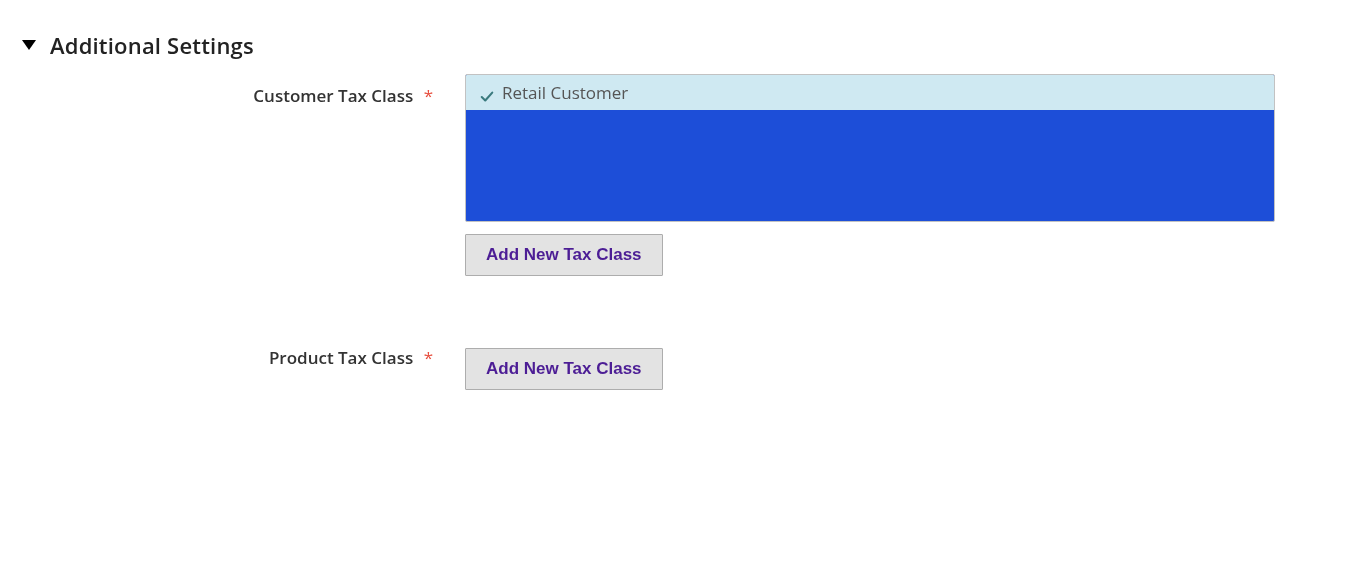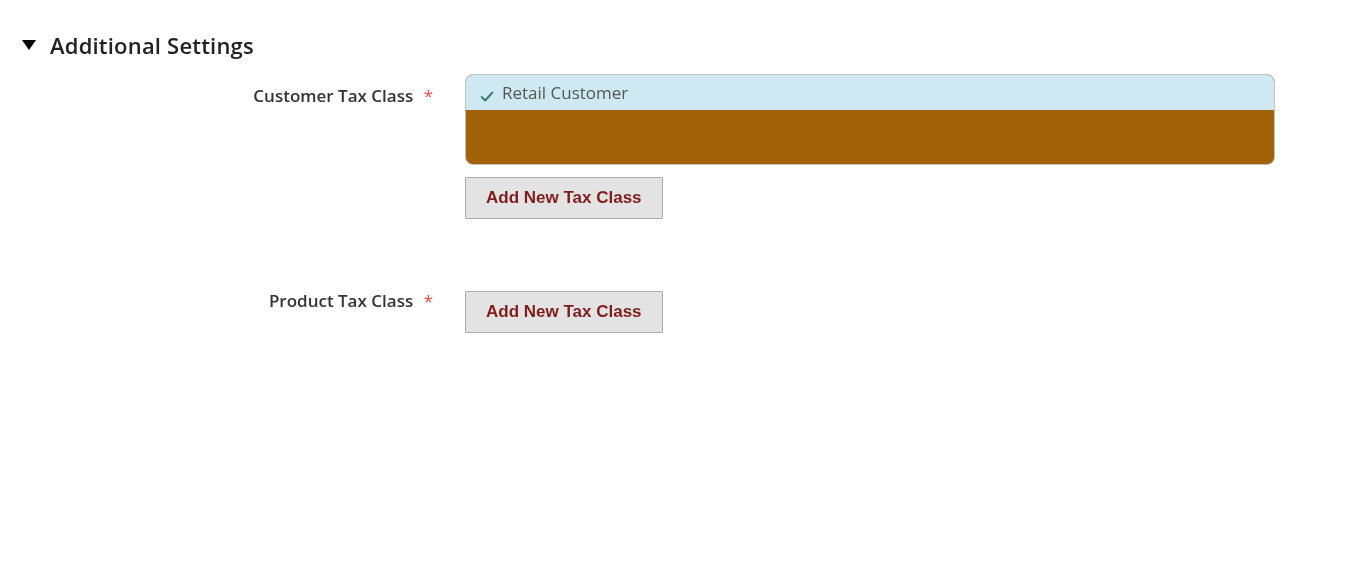--- a/index.html
+++ b/index.html
@@ -53,24 +53,24 @@
     .required-star {
       color: #e74c3c;
       margin-left: 6px;
       font-weight: normal;
     }
     .field-control {
       flex: 0 0 810px;
     }
     .multiselect {
       border: 1px solid #c2c2c2;
-      border-radius: 8px;
-      height: 91px;
+      border-radius: 2px;
+      height: 148px;
       overflow: auto;
-      background: #a16207;
+      background: #1d4ed8;
     }
     .multiselect-option {
       display: flex;
       align-items: center;
       gap: 8px;
       padding: 6px 12px 6px 14px;
       font-size: 17px;
       color: #555;
       cursor: pointer;
     }
@@ -81,21 +81,21 @@
       width: 14px;
       height: 14px;
       flex: 0 0 14px;
       display: inline-block;
       color: #3a7a7e;
     }
     .add-button {
       margin-top: 12px;
       background: #e3e3e3;
       border: 1px solid #adadad;
-      color: #7f1d1d;
+      color: #4c1d95;
       font-size: 17px;
       font-weight: 600;
       padding: 10px 20px;
       cursor: pointer;
       border-radius: 1px;
     }
   </style>
 </head>
 <body>
 

